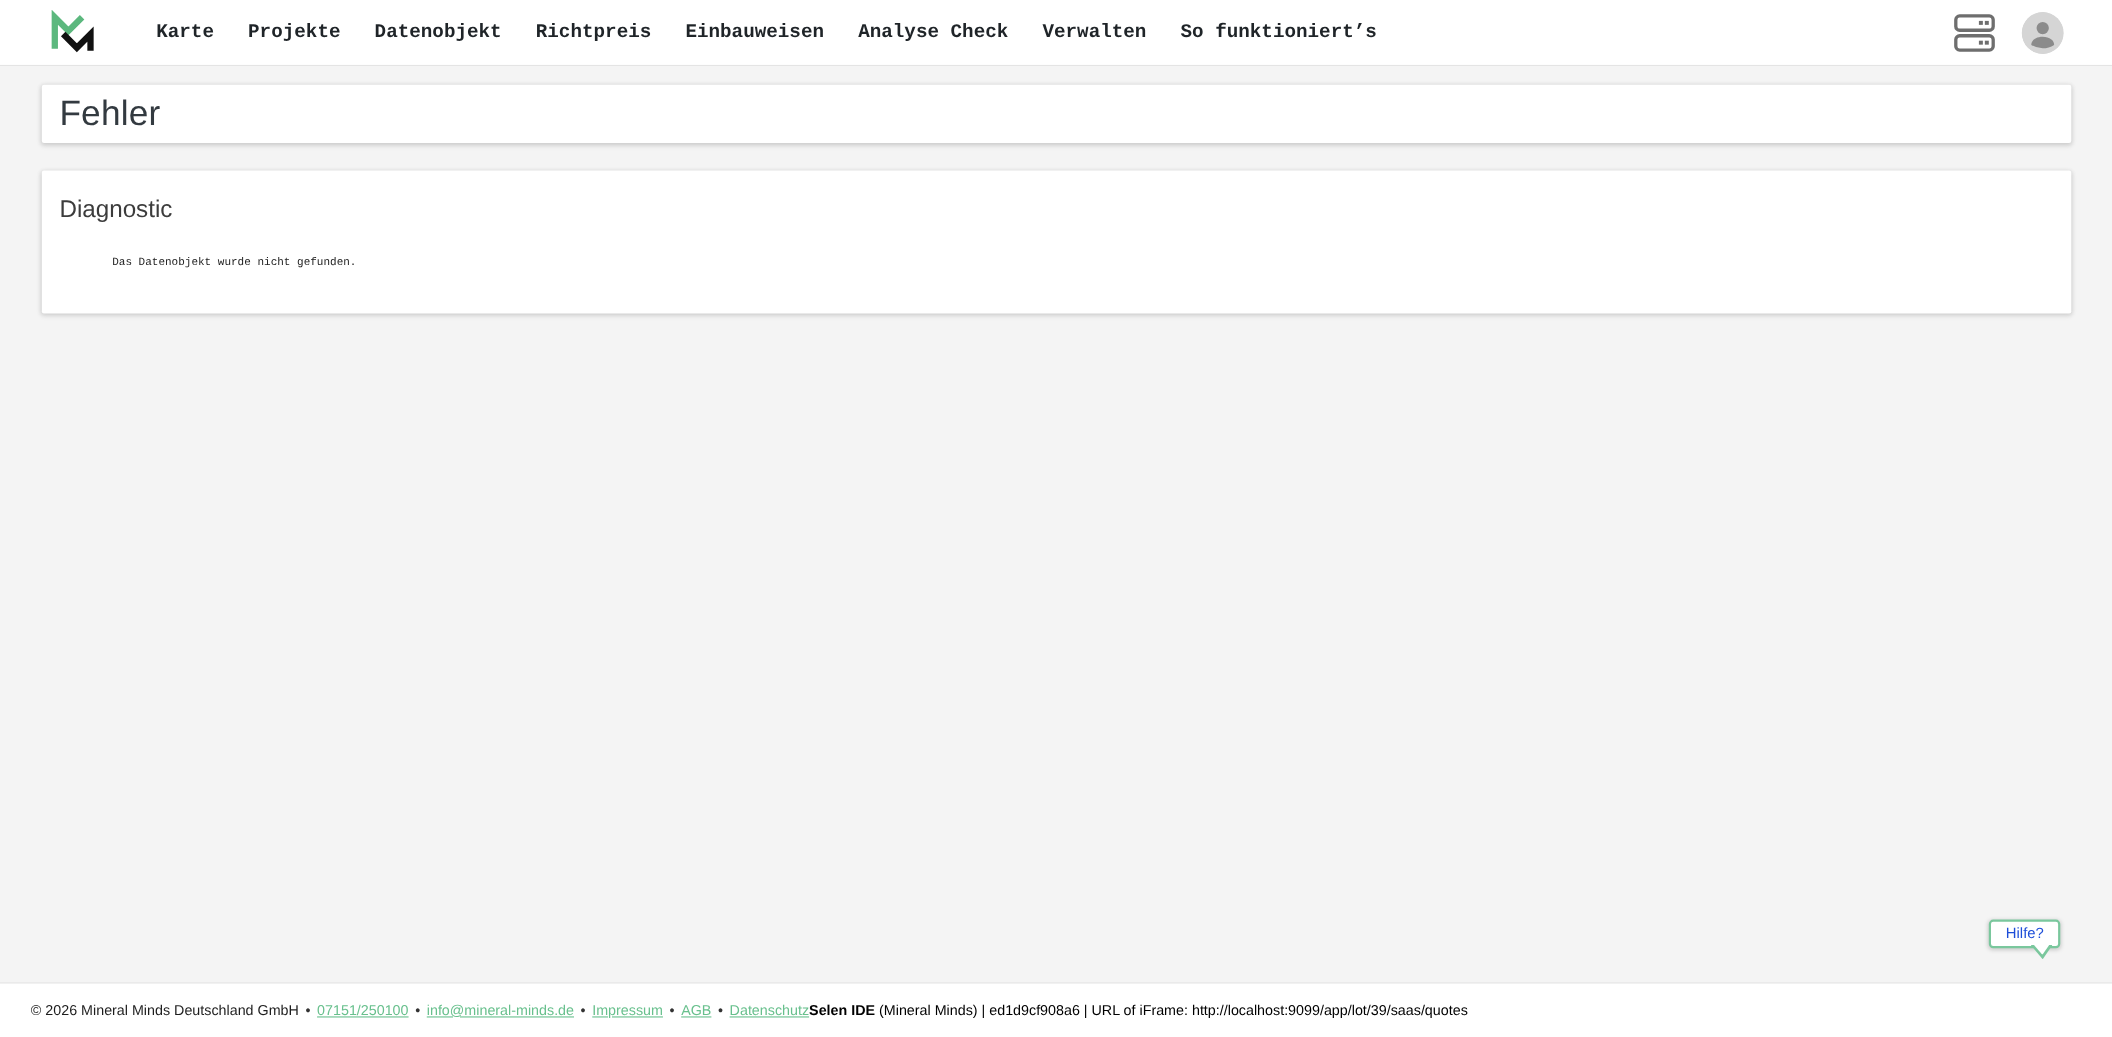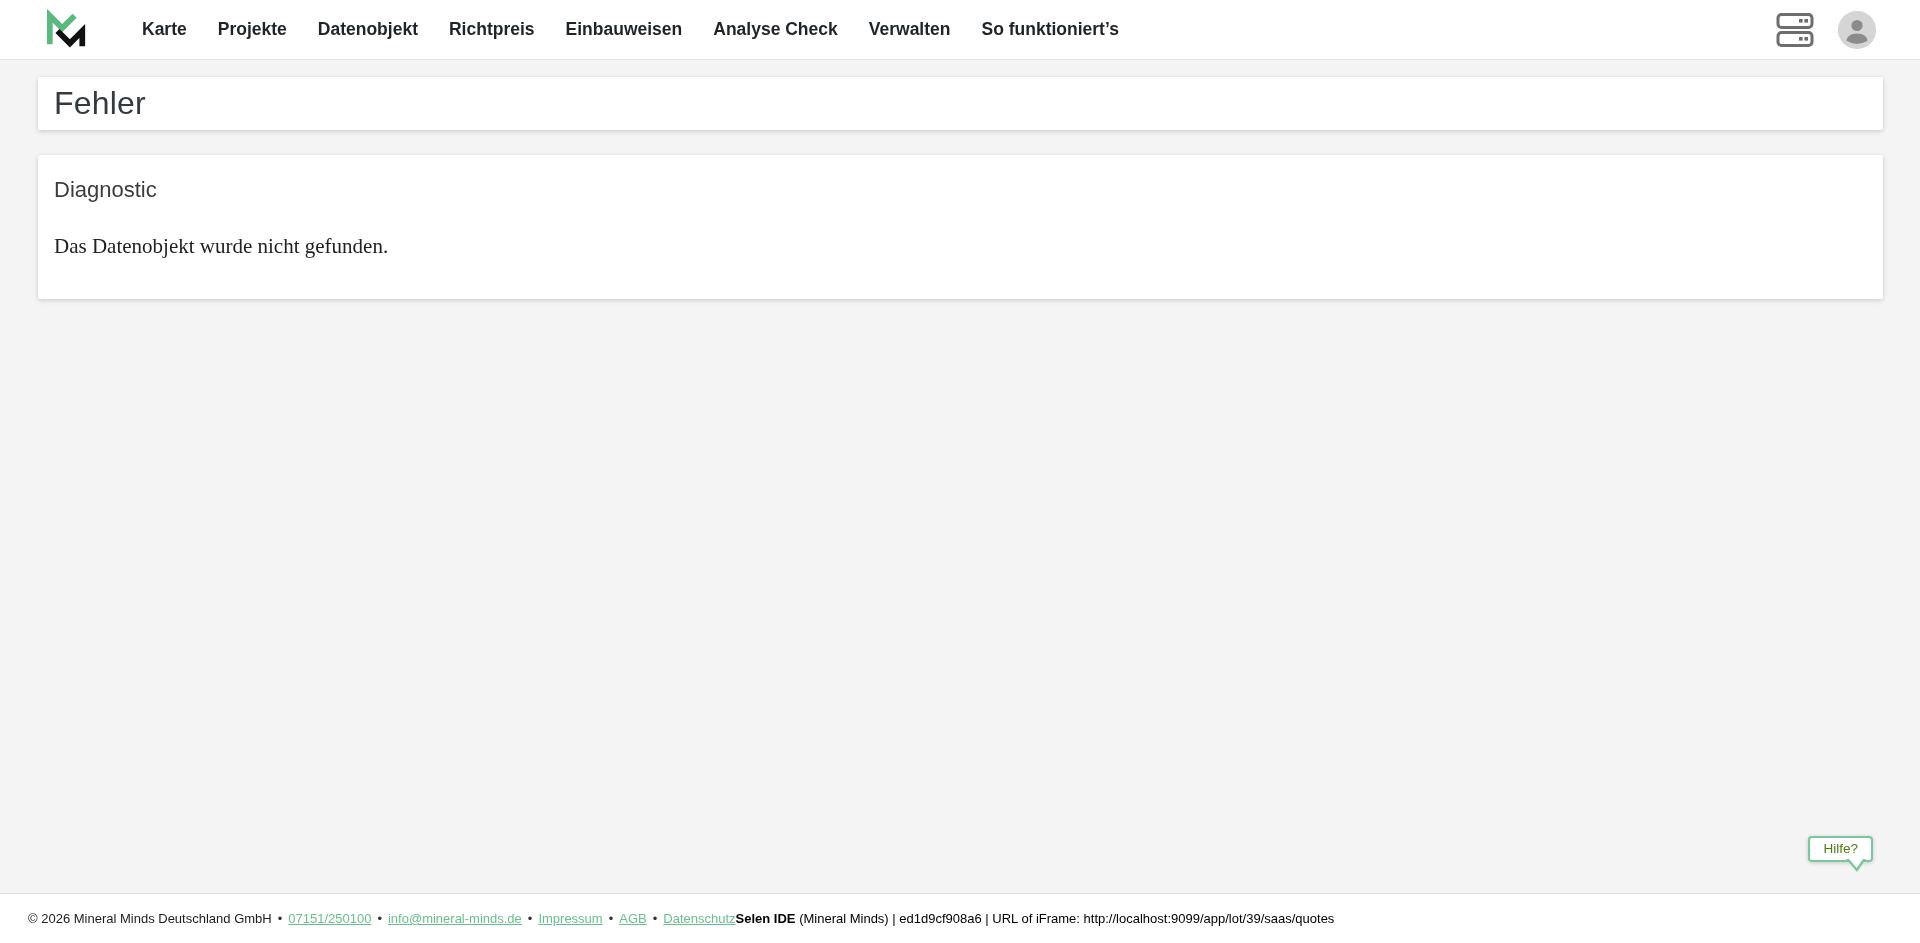--- a/index.html
+++ b/index.html
@@ -13,20 +13,21 @@
 
   
   .app-header {
     height: 60px;
     flex: 0 0 60px;
     background: #ffffff;
     border-bottom: 1px solid #e4e4e4;
     display: flex;
     align-items: center;
     padding: 0 44px 0 46px;
+    font-family: Liberation Mono, monospace;
   }
   .logo-wrap { width: 42px; height: 42px; display: flex; align-items: center; cursor: pointer; }
   .main-nav { display: flex; align-items: center; margin-left: 54px; gap: 31px; }
   .nav-item {
     font-size: 17.5px;
     font-weight: 600;
     color: #1f2428;
     text-decoration: none;
     cursor: pointer;
     white-space: nowrap;
@@ -59,36 +60,37 @@
     letter-spacing: 0.2px;
   }
   .diagnostic-card { margin-top: 25px; padding: 22px 16px 40px 16px; }
   .diagnostic-heading {
     font-size: 22px;
     font-weight: 400;
     color: #3c3c3c;
     margin-bottom: 31px;
   }
   .diagnostic-message {
-    font-family: Liberation Serif, serif;
-    font-size: 21px;
+    font-family: Liberation Mono, monospace;
+    font-size: 10px;
     color: #222222;
+    margin-left: 48px;
   }
 
   
   .help-bubble {
     position: fixed;
     right: 47px;
     bottom: 81px;
     background: #ffffff;
     border: 2px solid #7ac79d;
     border-radius: 4px;
     padding: 3px 13px 4px 13px;
     font-size: 13.5px;
-    color: #4d7c0f;
+    color: #1d4ed8;
     cursor: pointer;
     box-shadow: 0 1px 4px rgba(0,0,0,0.18);
   }
   .help-bubble::before {
     content: "";
     position: absolute;
     right: 5px; bottom: -12px;
     width: 20px; height: 13px;
     background: #7ac79d;
     clip-path: polygon(0 0, 100% 0, 55% 100%);

